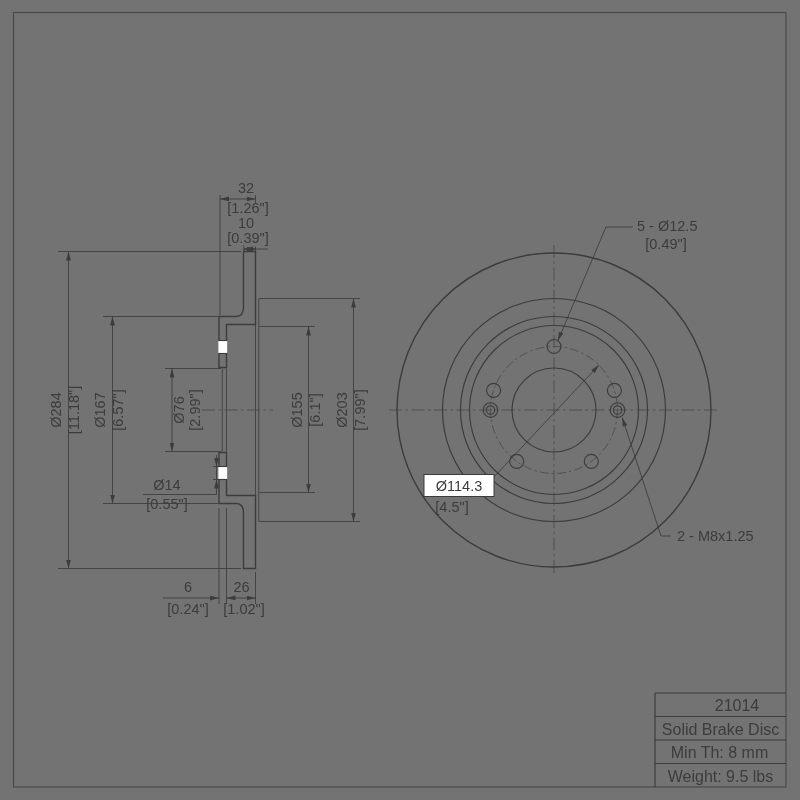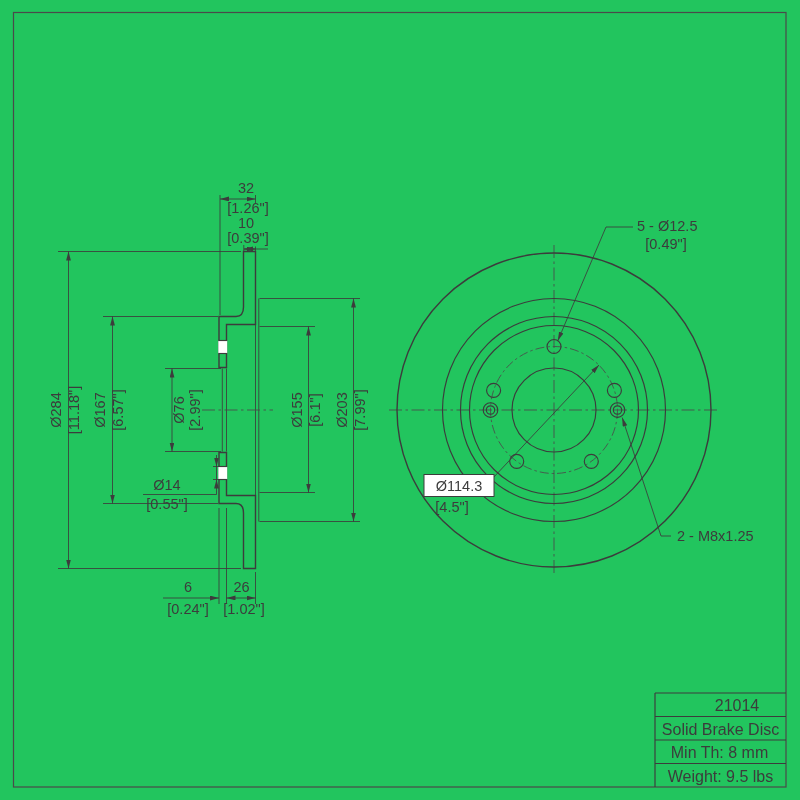--- a/index.html
+++ b/index.html
@@ -1,16 +1,16 @@
 <!DOCTYPE html>
 <html><head>
 <meta charset="utf-8">
 <style>
   html,body{margin:0;padding:0;background:#ffffff;}
-  .stage{width:800px;height:800px;position:relative;background:#22c55e;}
+  .stage{width:800px;height:800px;position:relative;background:#737373;}
   text{font-family:"Liberation Sans", sans-serif;fill:#3c3c3c;}
   .t{font-size:14.5px;}
   .tb{font-size:16px;}
   .thin{stroke:#3c3c3c;stroke-width:0.85;fill:none;}
   .main{stroke:#3c3c3c;stroke-width:1.4;fill:none;}
   .med{stroke:#3c3c3c;stroke-width:1.15;fill:none;}
   .cl{stroke:#4a4a4a;stroke-width:0.85;fill:none;stroke-dasharray:13 3.5 2.5 3.5;}
   .bolt{stroke:#4a4a4a;stroke-width:0.85;fill:none;stroke-dasharray:9 3 2.5 3;}
 </style>
 </head>

